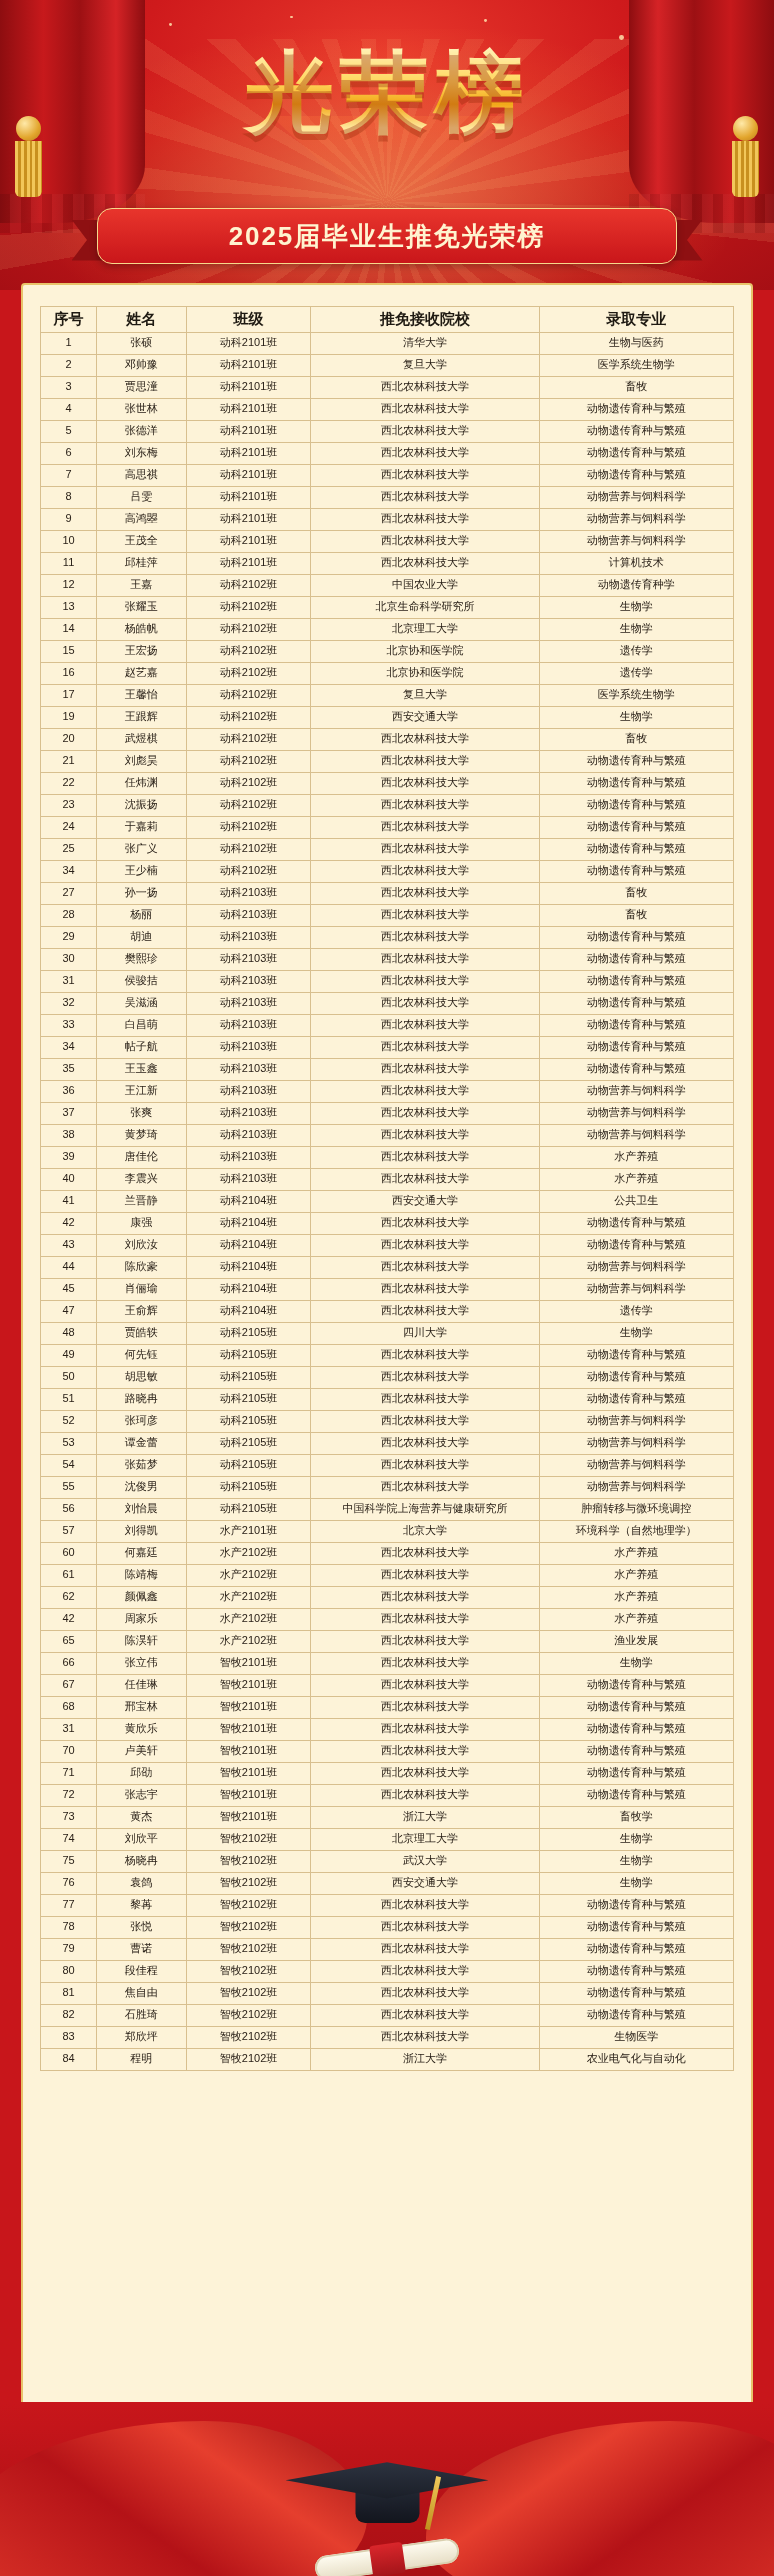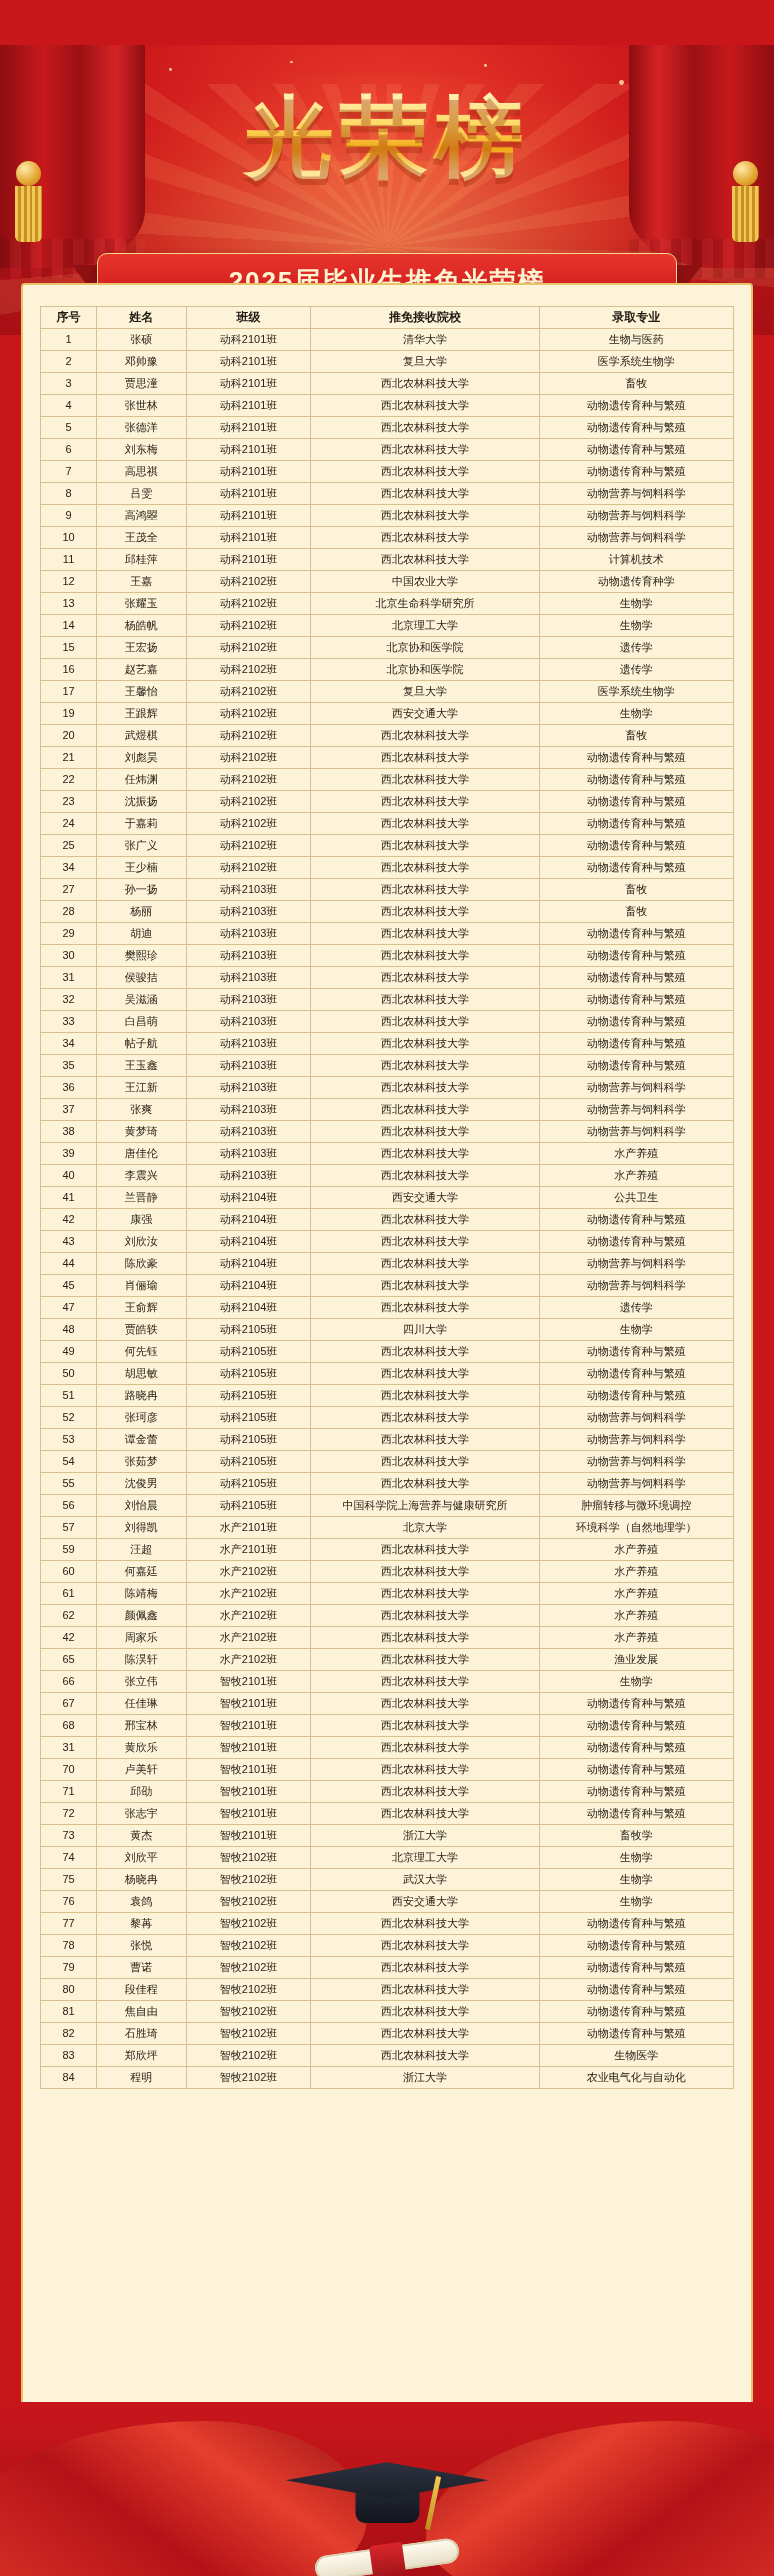--- a/index.html
+++ b/index.html
@@ -14,21 +14,20 @@
   }
 
   
   .banner {
     position: relative;
     width: 774px;
     height: 290px;
     background:
       radial-gradient(ellipse at 50% 20%, #e8382c 0%, #cf1a1c 45%, #a60f14 100%);
     overflow: hidden;
-    margin-top: 45px;
   }
   
   .rays {
     position: absolute;
     left: 50%; top: 39px;
     width: 1064px; height: 542px;
     transform: translateX(-50%);
     background:
       repeating-conic-gradient(from 0deg at 50% 30%,
         rgba(255,180,120,0.16) 0deg 5deg,
@@ -127,21 +126,21 @@
   .ribbon-tail {
     position: absolute; top: 11.6px; width: 45px; height: 41px;
     background: #8e1012;
   }
   .ribbon-tail.l { left: -15.5px; clip-path: polygon(0 0, 100% 0, 100% 100%, 0 100%, 15.5px 50%); }
   .ribbon-tail.r { right: -15.5px; clip-path: polygon(0 0, 100% 0, calc(100% - 15.5px) 50%, 100% 100%, 0 100%); }
   .subtitle {
     position: absolute; left: 9.7px; right: 9.7px; top: 0; height: 56px;
     background: linear-gradient(180deg, #e8352c 0%, #c9161a 100%);
     border: 1.9px solid #f7d88a;
-    border-radius: 10px;
+    border-radius: 15px;
     display: flex; align-items: center; justify-content: center;
     color: #fff4d0;
     font-size: 26px;
     font-weight: 700;
     letter-spacing: 1.9px;
     box-shadow: 0 2.9px 7.7px rgba(0,0,0,.25);
   }
 
   
   .sheet {
@@ -164,21 +163,21 @@
   table.roll th, table.roll td {
     border: 1px solid #d8bf8e;
     text-align: center;
     padding: 2.9px 1.9px;
     line-height: 1.25;
     height: 22px;
     white-space: nowrap;
   }
   table.roll thead th {
     font-weight: 700;
-    font-size: 12px;
+    font-size: 15px;
     background: #fdf3d8;
     color: #1f1a12;
   }
   .c-no    { width: 8%; }
   .c-name  { width: 13%; }
   .c-class { width: 18%; }
   .c-school{ width: 33%; }
   .c-major { width: 28%; }
 
   
@@ -670,27 +669,20 @@
           <td>肿瘤转移与微环境调控</td>
         </tr>
         <tr>
           <td>57</td>
           <td>刘得凯</td>
           <td>水产2101班</td>
           <td>北京大学</td>
           <td>环境科学（自然地理学）</td>
         </tr>
         <tr>
-          <td>59</td>
-          <td>汪超</td>
-          <td>水产2101班</td>
-          <td>西北农林科技大学</td>
-          <td>水产养殖</td>
-        </tr>
-        <tr>
           <td>60</td>
           <td>何嘉廷</td>
           <td>水产2102班</td>
           <td>西北农林科技大学</td>
           <td>水产养殖</td>
         </tr>
         <tr>
           <td>61</td>
           <td>陈靖梅</td>
           <td>水产2102班</td>

